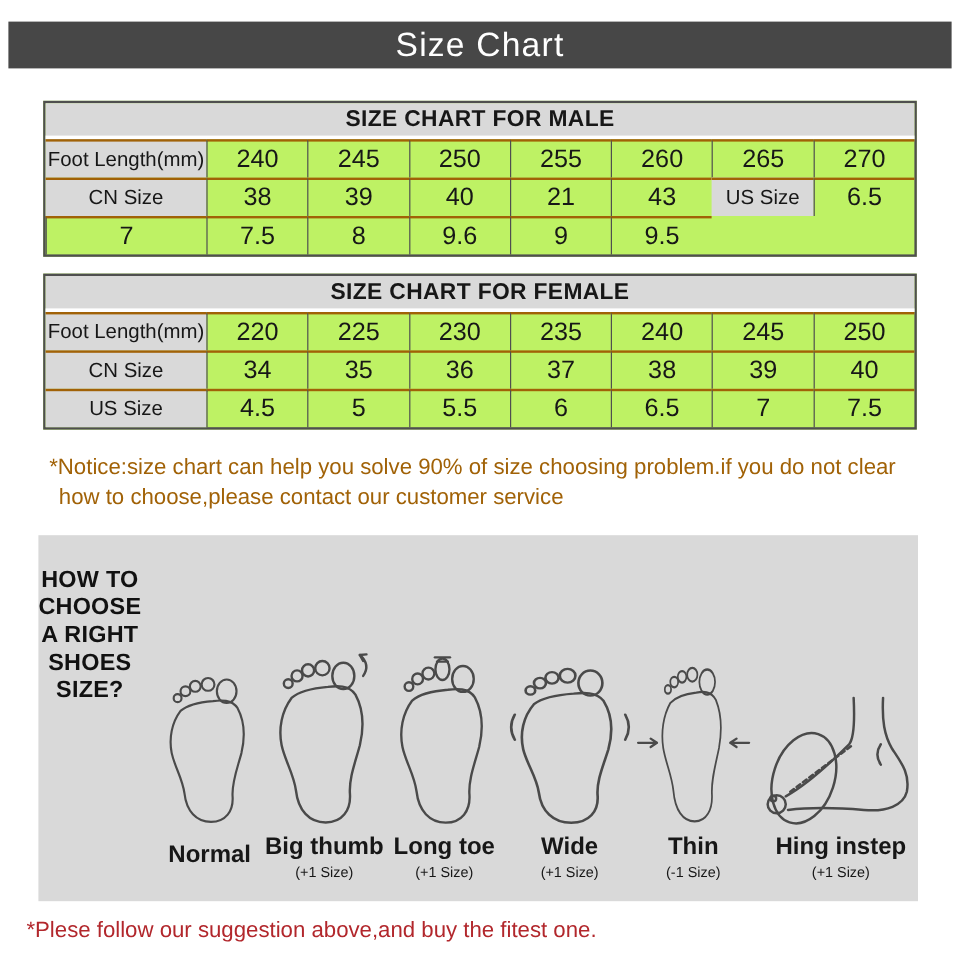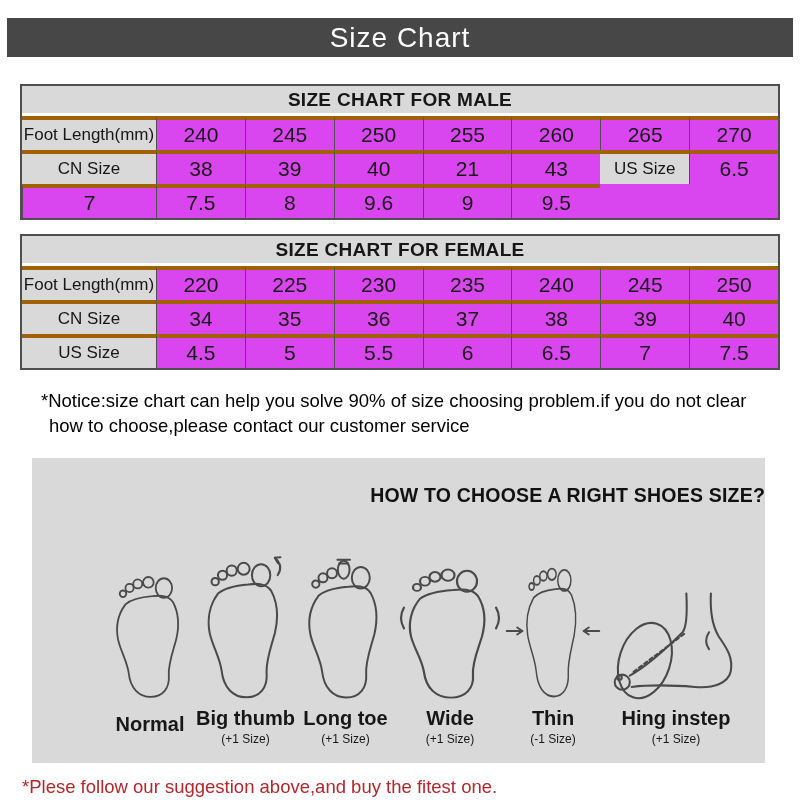--- a/index.html
+++ b/index.html
@@ -7,41 +7,41 @@
     width:800px; height:800px; background:#ffffff;
     font-family:"Liberation Sans", sans-serif; color:#171717;
     overflow:hidden;
   }
   .title-bar {
     margin:18px 7px 0 7px; height:39px; background:#474747;
     display:flex; align-items:center; justify-content:center;
   }
   .title-bar span { color:#ffffff; font-size:28px; letter-spacing:1px; }
 
-  .size-table { margin:0 20px; border:2px solid #4f4f4f; background:#d946ef; }
+  .size-table { margin:0 36px; border:2px solid #4f4f4f; background:#bef264; }
   .size-table.male { margin-top:27px; }
   .size-table.female { margin-top:14px; }
   .table-title {
     height:27px; background:#d9d9d9; border-bottom:3px solid #ffffff;
     display:flex; align-items:center; justify-content:center;
     font-weight:bold; font-size:19px; letter-spacing:0.3px;
   }
   .table-grid { display:grid; grid-template-columns:134px repeat(7, 1fr); }
   .cell {
-    height:30px; border-top:4px solid #a16207; border-left:1px solid #4f4f4f;
+    height:30px; border-top:2px solid #a16207; border-left:1px solid #4f4f4f;
     display:flex; align-items:center; justify-content:center; font-size:21px;
   }
   .cell.label { background:#d9d9d9; font-size:17px; border-left:none; }
 
-  .notice { margin:19px 28px 0 41px; color:#000000; font-size:18.5px; line-height:1.33; }
+  .notice { margin:19px 28px 0 41px; color:#a16207; font-size:18.5px; line-height:1.33; }
   .notice .line2 { padding-left:8px; }
 
   .guide-box {
     margin:20px 35px 0 32px; height:305px; background:#d9d9d9;
-    box-sizing:border-box; display:flex; flex-direction:column;align-items:flex-end;
+    box-sizing:border-box; display:flex; flex-direction:row;
   }
   .guide-title {
     padding-top:26px; text-align:center;
     font-size:19.5px; font-weight:bold; letter-spacing:0.2px; color:#111;
   }
   .feet-row {
     flex:1; display:flex; align-items:flex-end; justify-content:space-between;
     padding:0 14px 14px 12px;
   }
   .foot-item { display:flex; flex-direction:column; align-items:center; }

